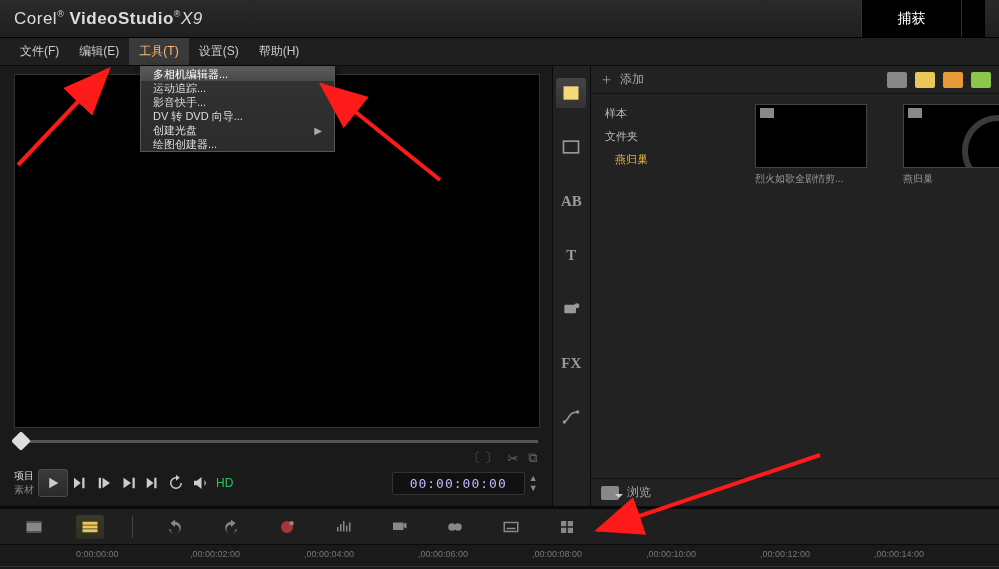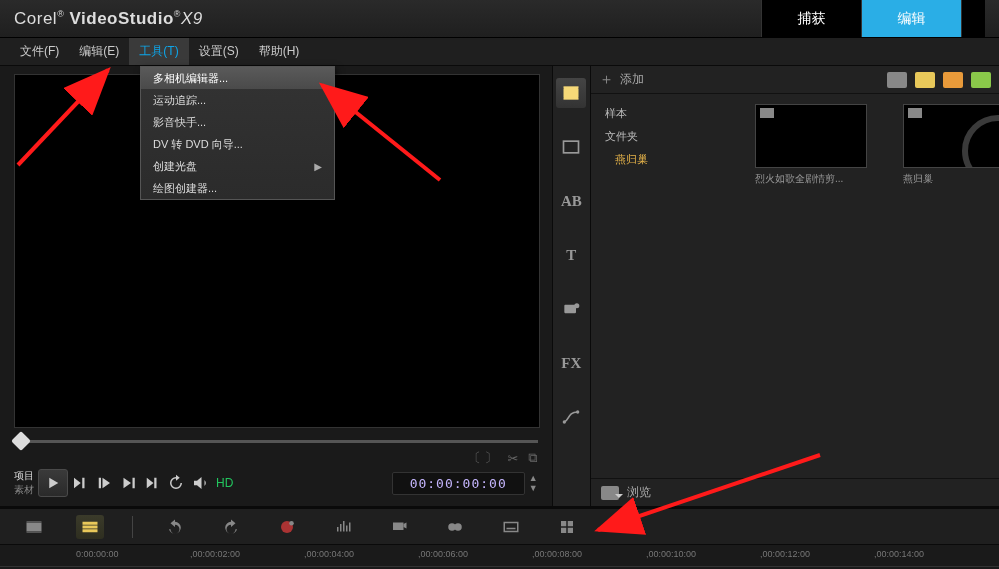--- a/index.html
+++ b/index.html
@@ -13,25 +13,25 @@
     .titlebar .logo .x9 { font-weight: 300; font-style: italic; }
     .titlebar .spacer { flex: 1; }
     .mode-tabs { display: flex; height: 100%; }
     .mode-tab { width: 100px; display: flex; align-items: center; justify-content: center; font-size: 14px; color: #fff; background: #000; border-left: 1px solid #333; cursor: pointer; }
     .mode-tab.active { background: #2aaee6; }
     .mode-tab.partial { width: 24px; background: #000; border-left: 1px solid #333; }
     
     
     .menubar { height: 28px; background: #1f1f1f; display: flex; align-items: stretch; padding: 0 10px; border-bottom: 1px solid #0a0a0a; }
     .menu-item { padding: 0 10px; display: flex; align-items: center; font-size: 12px; color: #ccc; cursor: pointer; }
-    .menu-item.open { background: #3a3a3a; color: #0ea5e9; }
+    .menu-item.open { background: #3a3a3a; color: #fdba74; }
     
     
     .dropdown { position: absolute; left: 140px; top: 66px; width: 195px; background: linear-gradient(#333,#2b2b2b); border: 1px solid #555; box-shadow: 2px 2px 6px rgba(0,0,0,0.6); z-index: 100; }
-    .drop-item { height: 22px; display: flex; align-items: center; justify-content: space-between; padding: 0 12px; font-size: 11px; color: #ddd; cursor: pointer; }
+    .drop-item { height: 14px; display: flex; align-items: center; justify-content: space-between; padding: 0 12px; font-size: 11px; color: #ddd; cursor: pointer; }
     .drop-item.highlight { background: linear-gradient(#5a5a5a,#4a4a4a); color: #fff; }
     .drop-item .arrow { font-size: 10px; color: #aaa; }
     
     
     .main { display: flex; height: 440px; }
     .left-pane { width: 650px; background: #1a1a1a; display: flex; flex-direction: column; position: relative; }
     .preview-box { margin: 8px 12px 0 14px; flex: 1; background: #000; border: 1px solid #333; }
     
     .mid-col { width: 46px; background: #222; display: flex; flex-direction: column; align-items: center; padding-top: 12px; gap: 24px; border-left: 1px solid #0a0a0a; border-right: 1px solid #0a0a0a; }
     .mid-icon { width: 30px; height: 30px; display: flex; align-items: center; justify-content: center; color: #999; font-size: 14px; cursor: pointer; border-radius: 3px; }
@@ -106,21 +106,20 @@
 <body>
 
 <div class="titlebar">
   <div class="logo">
     <span class="corel">Corel</span><sup style="font-size:9px;">®</sup>
     <span class="product">VideoStudio</span><sup style="font-size:9px;">®</sup><span class="x9">X9</span>
   </div>
   <div class="spacer"></div>
   <div class="mode-tabs">
     <div class="mode-tab">捕获</div>
-    <div class="mode-tab active">编辑</div>
     <div class="mode-tab partial"></div>
   </div>
 </div>
 
 <div class="menubar">
   <div class="menu-item">文件(F)</div>
   <div class="menu-item">编辑(E)</div>
   <div class="menu-item open">工具(T)</div>
   <div class="menu-item">设置(S)</div>
   <div class="menu-item">帮助(H)</div>

